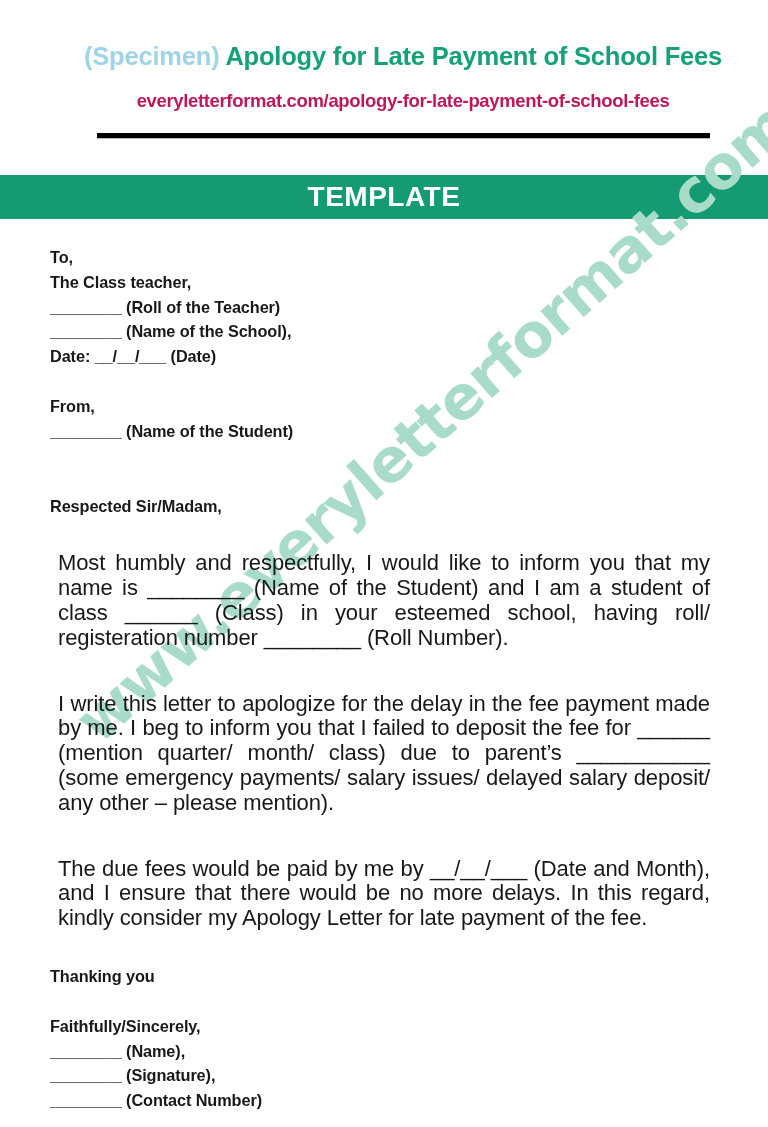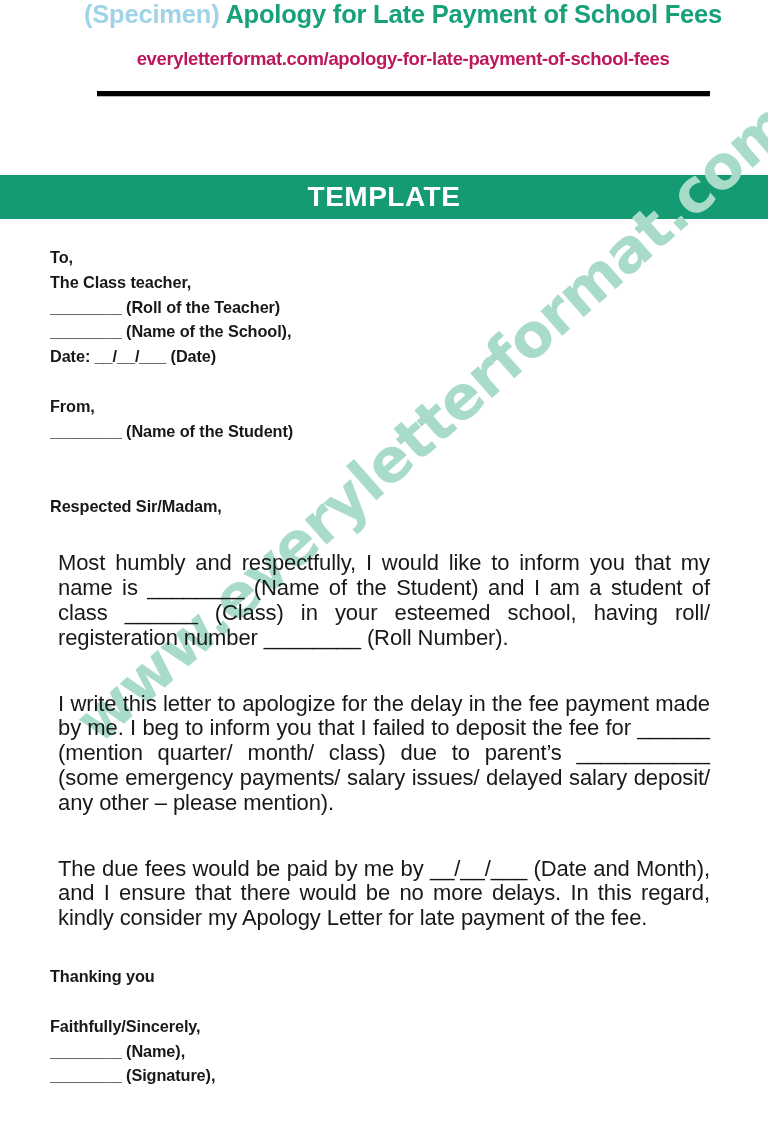--- a/index.html
+++ b/index.html
@@ -12,20 +12,21 @@
     width: 768px;
     height: 1127px;
     position: relative;
     overflow: hidden;
     font-family: "Liberation Sans", "DejaVu Sans", sans-serif;
     color: #18181a;
   }
 
   
   .page-header {
+    padding-top: 42px;
     text-align: center;
     margin-left: 38px;
   }
   .doc-title {
     font-size: 25.5px;
     font-weight: 700;
     line-height: 1.15;
     letter-spacing: -0.2px;
     margin: 0;
     white-space: nowrap;
@@ -181,15 +182,16 @@
   <div class="block-gap"></div>
 
   <div class="line">Thanking you</div>
 
   <div class="block-gap"></div>
 
   <div>
     <div class="line">Faithfully/Sincerely,</div>
     <div class="line">________ (Name),</div>
     <div class="line">________ (Signature),</div>
+    <div class="line">________ (Contact Number)</div>
   </div>
 
 </div>
 
 </body></html>

